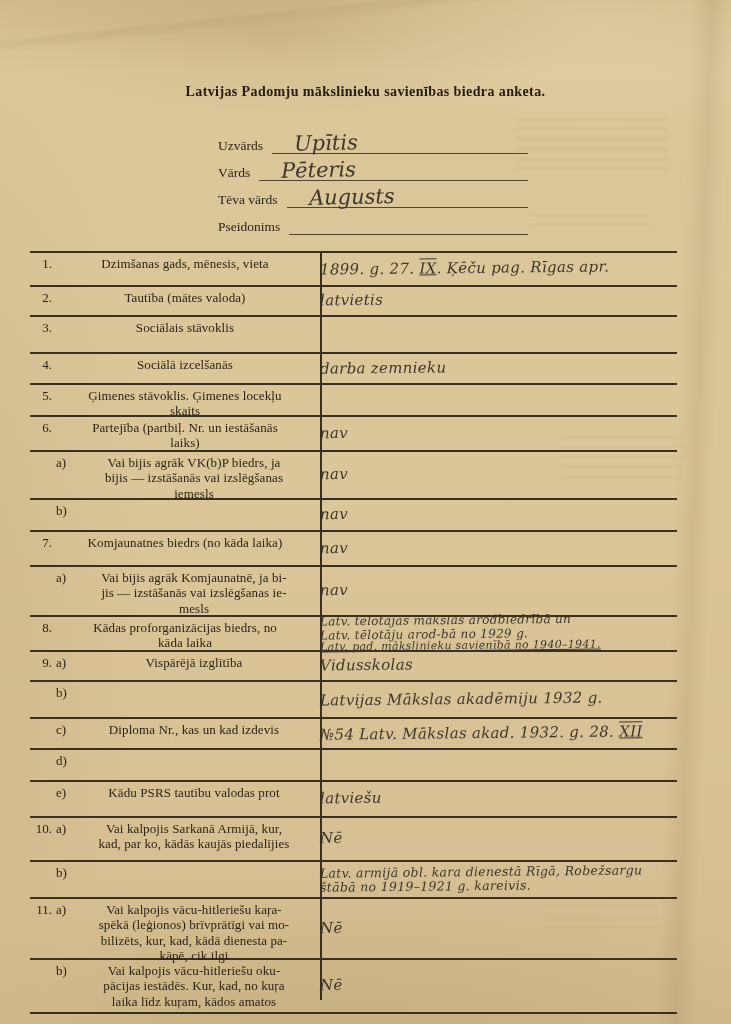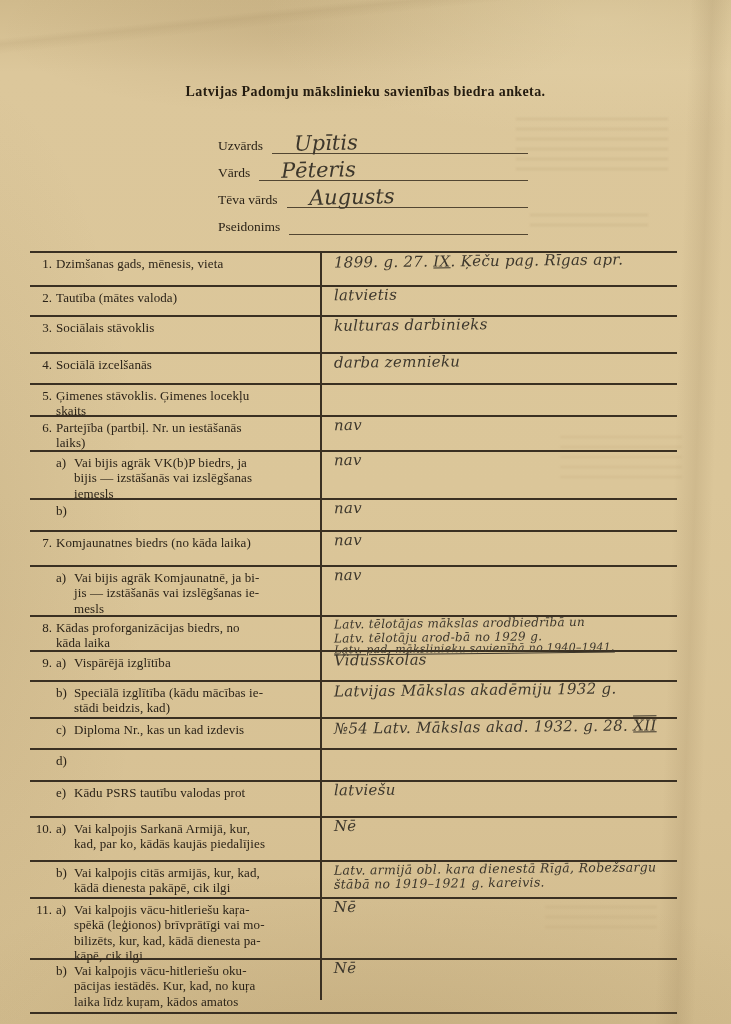--- a/index.html
+++ b/index.html
@@ -29,22 +29,22 @@
     transform:rotate(-1.2deg);}
   
   .qtable{position:absolute;left:30px;top:251px;width:647px;border-top:2px solid #3a3022;}
   .row{display:flex;border-bottom:2px solid #3a3022;box-sizing:border-box;position:relative;}
   .row:last-child{border-bottom:none;}
   .cell-l{flex:0 0 290px;box-sizing:border-box;display:flex;padding:3px 6px 0 4px;
     font-size:13px;line-height:1.18;color:#2b2318;}
   .num{flex:0 0 18px;text-align:right;margin-right:4px;}
   .sub{display:inline-block;}
   .sub:not(:empty){flex:0 0 18px;}
-  .lbl{flex:1;white-space:pre-line;letter-spacing:.1px;}
-  .cell-r{flex:1;display:flex;padding-left:14px;box-sizing:border-box;}
+  .lbl{flex:1;white-space:pre-line;letter-spacing:.1px;text-align:center;}
+  .cell-r{flex:1;display:flex;align-items:center;box-sizing:border-box;}
   .ans{white-space:pre-line;font-size:15px;line-height:1.15;transform:rotate(-.6deg);
     letter-spacing:.3px;}
   .row:nth-child(11) .ans{font-size:12px;}   
   .row:nth-child(18) .ans{font-size:12.5px;} 
   .roman:not(:empty){text-decoration:underline overline;}
   .hw-under:not(:empty){display:block;text-decoration:underline;font-size:11px;margin-top:-2px;
     white-space:nowrap;}
   .divider{position:absolute;left:290px;top:0;width:2px;height:747px;background:#3a3022;}
   
   .smudge{position:absolute;pointer-events:none;opacity:.5;filter:blur(1.3px);
@@ -108,23 +108,20 @@
         <div class="cell-r">
           <div class="ans hw"><span>latvietis</span><span class="roman"></span><span></span><span class="hw-under"></span></div>
         </div>
       </div>
     <div class="row" style="height:37px">
         <div class="cell-l">
           <span class="num">3.</span>
           <span class="sub"></span>
           <div class="lbl">Sociālais stāvoklis</div>
         </div>
-        <div class="cell-r">
-          <div class="ans hw"><span>kulturas darbinieks</span><span class="roman"></span><span></span><span class="hw-under"></span></div>
-        </div>
       </div>
     <div class="row" style="height:31px">
         <div class="cell-l">
           <span class="num">4.</span>
           <span class="sub"></span>
           <div class="lbl">Sociālā izcelšanās</div>
         </div>
         <div class="cell-r">
           <div class="ans hw"><span>darba zemnieku</span><span class="roman"></span><span></span><span class="hw-under"></span></div>
         </div>
@@ -210,22 +207,20 @@
           <div class="lbl">Vispārējā izglītība</div>
         </div>
         <div class="cell-r">
           <div class="ans hw"><span>Vidusskolas</span><span class="roman"></span><span></span><span class="hw-under"></span></div>
         </div>
       </div>
     <div class="row" style="height:37px">
         <div class="cell-l">
           <span class="num"></span>
           <span class="sub">b)</span>
-          <div class="lbl">Speciālā izglītība (kādu mācības ie-
-stādi beidzis, kad)</div>
         </div>
         <div class="cell-r">
           <div class="ans hw"><span>Latvijas Mākslas akadēmiju 1932 g.</span><span class="roman"></span><span></span><span class="hw-under"></span></div>
         </div>
       </div>
     <div class="row" style="height:31px">
         <div class="cell-l">
           <span class="num"></span>
           <span class="sub">c)</span>
           <div class="lbl">Diploma Nr., kas un kad izdevis</div>
@@ -258,22 +253,20 @@
 kad, par ko, kādās kaujās piedalījies</div>
         </div>
         <div class="cell-r">
           <div class="ans hw"><span>Nē</span><span class="roman"></span><span></span><span class="hw-under"></span></div>
         </div>
       </div>
     <div class="row" style="height:37px">
         <div class="cell-l">
           <span class="num"></span>
           <span class="sub">b)</span>
-          <div class="lbl">Vai kalpojis citās armijās, kur, kad,
-kādā dienesta pakāpē, cik ilgi</div>
         </div>
         <div class="cell-r">
           <div class="ans hw"><span>Latv. armijā obl. kara dienestā Rīgā, Robežsargu
 štābā no 1919–1921 g. kareivis.</span><span class="roman"></span><span></span><span class="hw-under"></span></div>
         </div>
       </div>
     <div class="row" style="height:61px">
         <div class="cell-l">
           <span class="num">11.</span>
           <span class="sub">a)</span>

